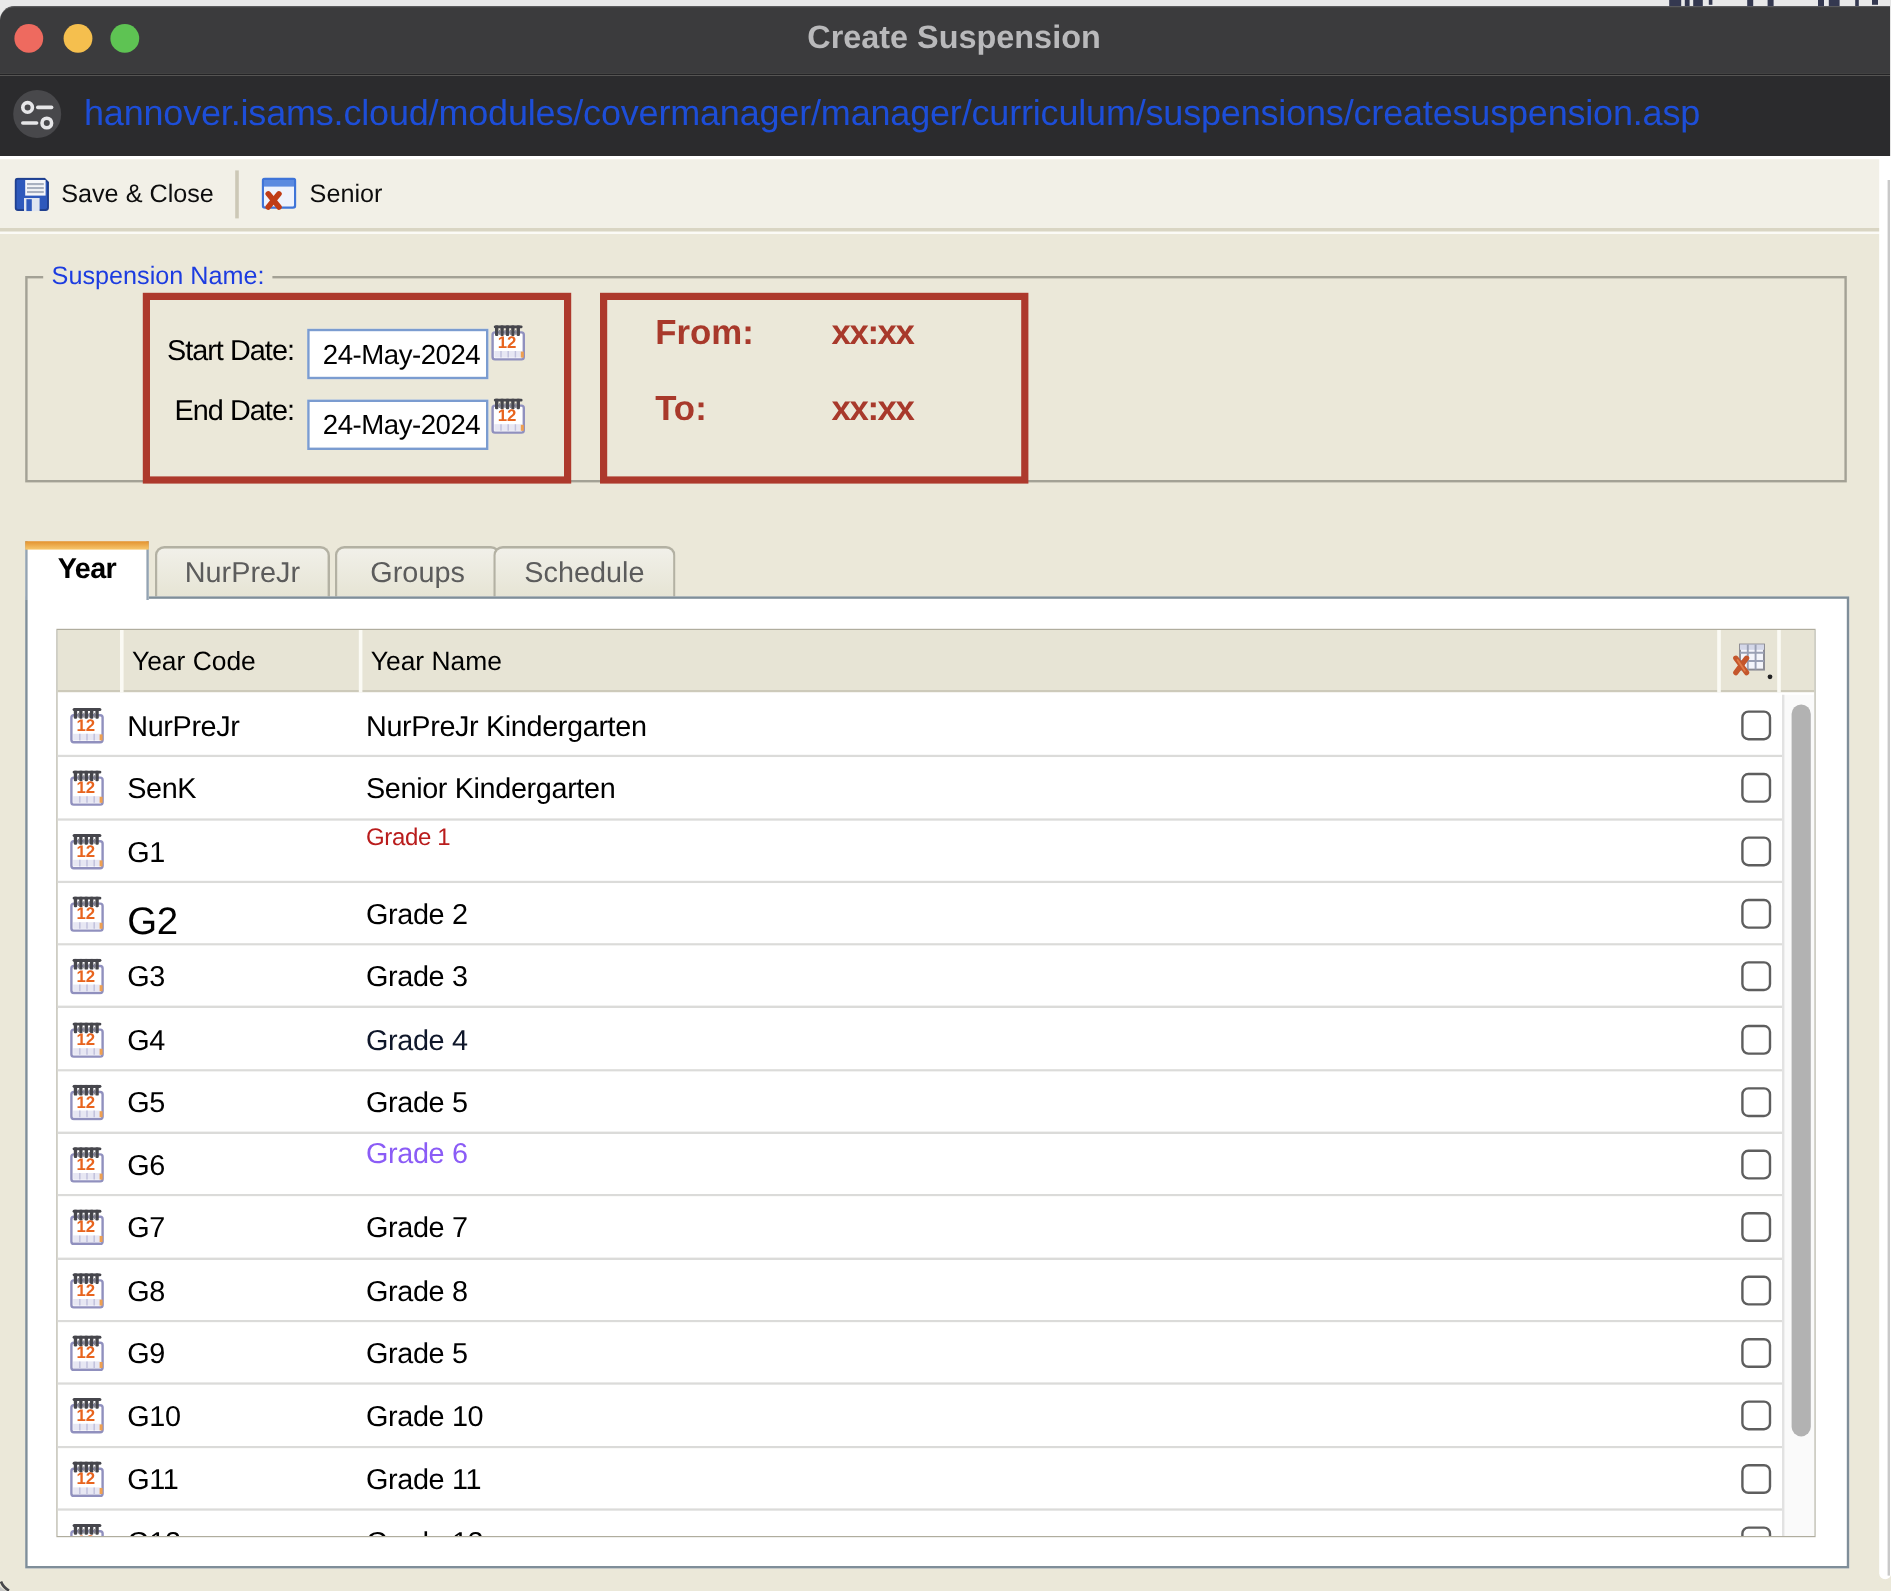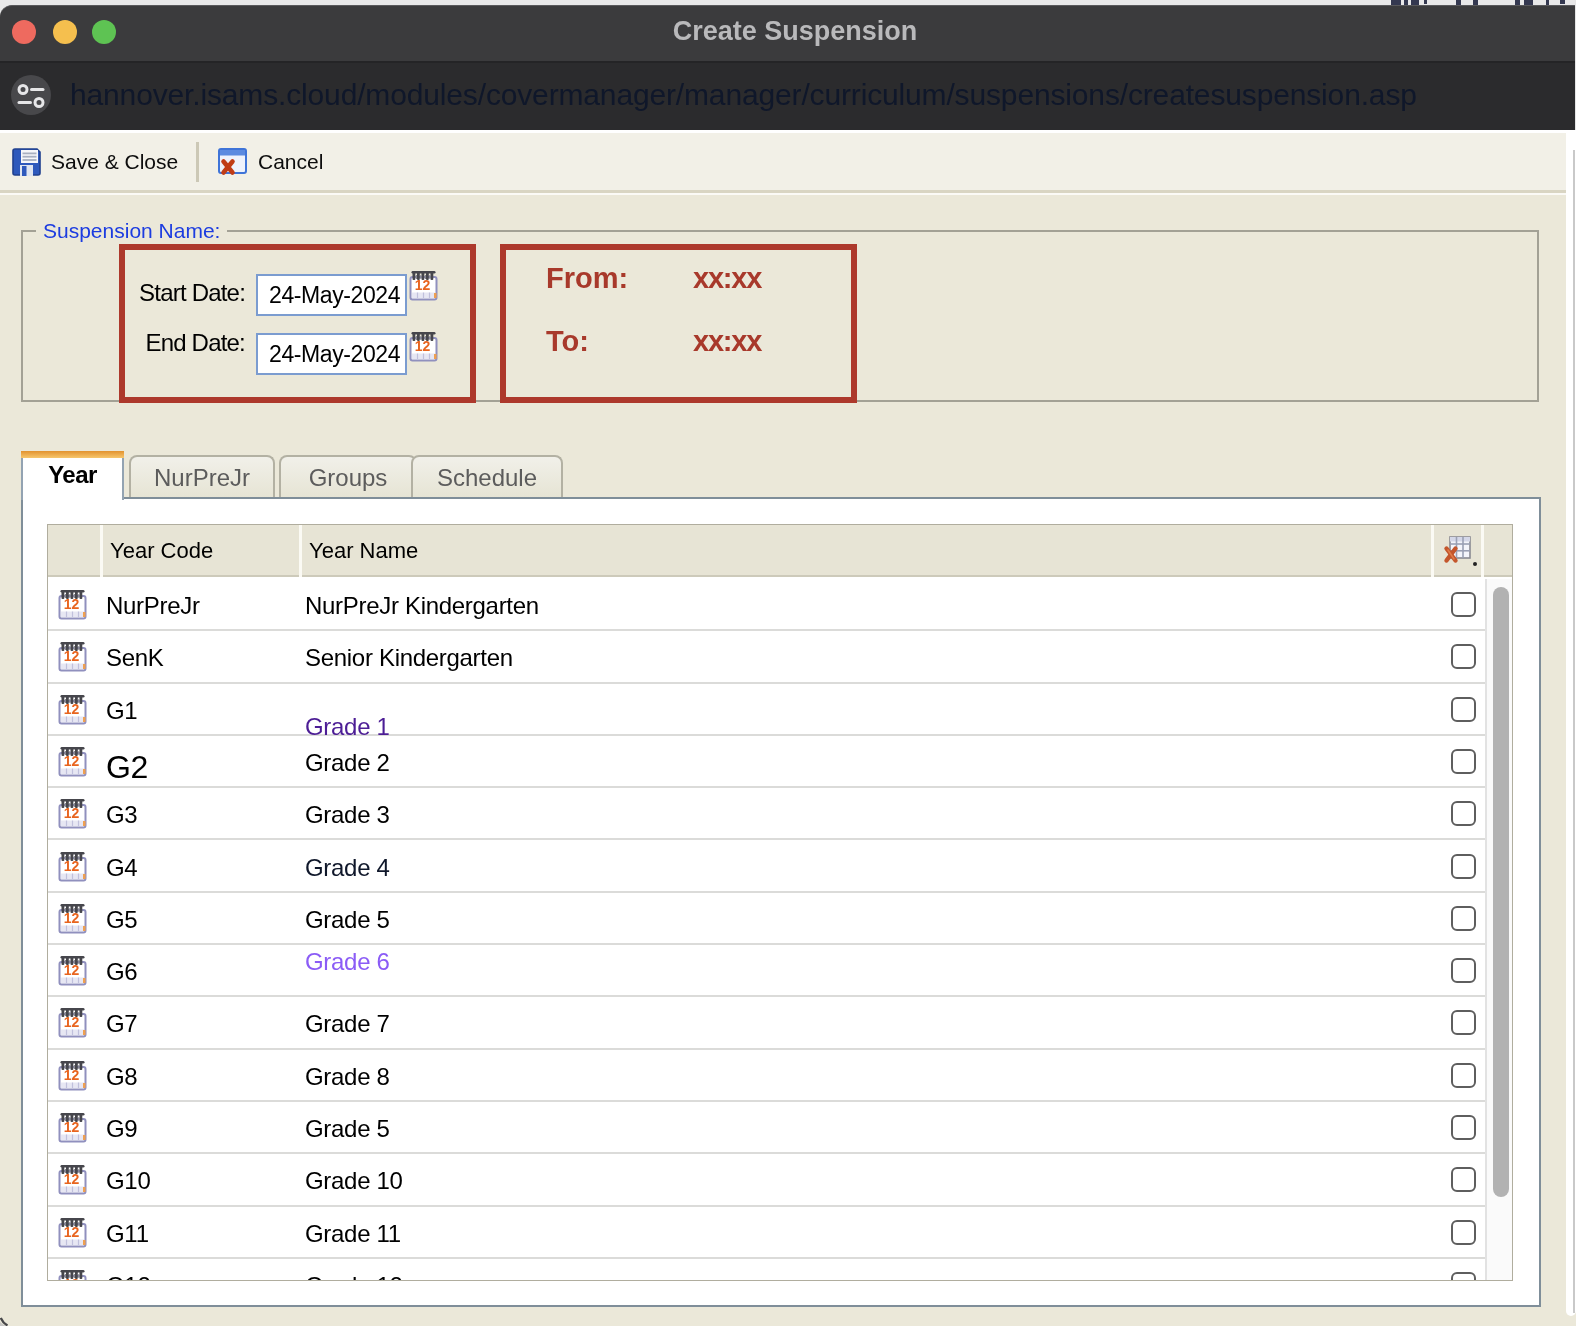--- a/index.html
+++ b/index.html
@@ -33,21 +33,21 @@
 <div class="abs" style="left:0;top:63px;width:1576px;height:67px;background:#2b2b2d"></div>
 <div class="abs" style="left:11px;top:75px;width:40px;height:40px;border-radius:50%;background:#48484b"></div>
 <svg class="abs" style="left:11px;top:75px" width="40" height="40" viewBox="0 0 40 40">
   <g stroke="#e6e6e8" stroke-width="3" fill="none" stroke-linecap="round">
     <circle cx="12" cy="14.5" r="4"></circle>
     <line x1="20.5" y1="14.5" x2="32" y2="14.5"></line>
     <line x1="8" y1="27.5" x2="19.5" y2="27.5"></line>
     <circle cx="28" cy="27.5" r="4"></circle>
   </g>
 </svg>
-<div class="abs" id="urltext" style="left:70px;top:80px;font-size:30px;line-height:30px;color:#0f172a;letter-spacing:-0.15px">hannover.isams.cloud/modules/covermanager/manager/curriculum/suspensions/createsuspension.asp</div>
+<div class="abs" id="urltext" style="left:70px;top:80px;font-size:30px;line-height:30px;color:#1d4ed8;letter-spacing:-0.15px">hannover.isams.cloud/modules/covermanager/manager/curriculum/suspensions/createsuspension.asp</div>
 
 <div class="abs" style="left:0;top:130px;width:1576px;height:3px;background:#ffffff"></div>
 
 <div class="abs" style="left:1574.5px;top:0;width:1.5px;height:130px;background:#e5e5e5"></div>
 
 <div class="abs" style="left:0;top:133px;width:1576px;height:57px;background:#f2f0e7"></div>
 <svg class="abs" style="left:12px;top:148px" width="29" height="28" viewBox="0 0 29 28">
   <path d="M3 1 h22 l3 3 v21 a2 2 0 0 1 -2 2 h-23 a2 2 0 0 1 -2 -2 v-22 a2 2 0 0 1 2 -2 z" fill="#2e59bc"></path>
   <path d="M3 1 h22 l3 3 v21 a2 2 0 0 1 -2 2 h-23 a2 2 0 0 1 -2 -2 v-22 a2 2 0 0 1 2 -2 z" fill="none" stroke="#20408f" stroke-width="1.6"></path>
   <rect x="9" y="2" width="17" height="13" fill="#f6f7fa"></rect>
@@ -60,21 +60,21 @@
 <div class="abs" style="left:51px;top:133px;height:57px;display:flex;align-items:center;font-size:21px;font-weight:500;color:#0d0d0d">Save &amp; Close</div>
 <div class="abs" style="left:196px;top:142px;width:2.5px;height:40px;background:#ccc8b6"></div>
 <svg class="abs" style="left:218px;top:148px" width="29" height="28" viewBox="0 0 29 28">
   <rect x="1" y="1" width="27" height="24" rx="2" fill="#eef2fc" stroke="#3f74d8" stroke-width="2"></rect>
   <rect x="2" y="2" width="25" height="5.5" fill="#5b8ae0"></rect>
   <g stroke="#c03c16" stroke-width="4.6" stroke-linecap="round">
     <line x1="5.5" y1="13.5" x2="14.5" y2="24.5"></line>
     <line x1="14.5" y1="13.5" x2="5.5" y2="24.5"></line>
   </g>
 </svg>
-<div class="abs" style="left:258px;top:133px;height:57px;display:flex;align-items:center;font-size:21px;font-weight:500;color:#0d0d0d">Cancel</div>
+<div class="abs" style="left:258px;top:133px;height:57px;display:flex;align-items:center;font-size:21px;font-weight:500;color:#0d0d0d">Senior</div>
 
 <div class="abs" style="left:0;top:190px;width:1576px;height:3px;background:#d9d5c3"></div>
 <div class="abs" style="left:0;top:193px;width:1576px;height:2px;background:#fbfaf6"></div>
 
 <div class="abs" style="left:21px;top:230px;width:1518px;height:172px;border:2px solid #a3a195;box-sizing:border-box"></div>
 <div class="abs" style="left:36px;top:219px;background:#ebe8d9;padding:0 7px;font-size:21px;color:#1c3ce0;line-height:24px">Suspension Name:</div>
 
 <div class="abs" style="left:119px;top:244px;width:357px;height:159px;border:6px solid #ad392c;box-sizing:border-box"></div>
 <div class="abs" style="left:119px;top:280.5px;width:126px;text-align:right;font-size:24px;line-height:24px;color:#000;letter-spacing:-0.8px">Start Date:</div>
 <div class="abs" style="left:256px;top:274px;width:151px;height:42px;background:#fff;border:2px solid #7b9cd0;box-sizing:border-box;font-size:23px;line-height:38px;padding-left:11px;white-space:nowrap;letter-spacing:-0.4px">24-May-2024</div>
@@ -242,21 +242,21 @@
  <g fill="#86868e">
   <rect x="6.8" y="4" width="1.2" height="4"></rect>
   <rect x="11.3" y="4" width="1.2" height="4"></rect>
   <rect x="15.8" y="4" width="1.2" height="4"></rect>
   <rect x="20.3" y="4" width="1.2" height="4"></rect>
  </g>
  <text x="13.5" y="19" font-family="Liberation Sans" font-size="14" font-weight="bold" fill="#e8641e" text-anchor="middle">12</text>
  <rect x="25" y="22" width="2.5" height="5" fill="#efa050"></rect>
 </svg></div>
     <div style="position:absolute;left:58px;top:13px;font-size:24px;color:#000;letter-spacing:-0.3px">G1</div>
-    <div style="position:absolute;left:257px;top:29px;font-size:24px;color:#4c1d95;letter-spacing:-0.3px">Grade 1</div>
+    <div style="position:absolute;left:257px;top:3px;font-size:20px;color:#b91c1c;letter-spacing:-0.3px">Grade 1</div>
     <div style="position:absolute;left:1403px;top:13px;width:25px;height:25px;border:2.5px solid #5e5e5e;border-radius:6px;background:#fff;box-sizing:border-box"></div>
   </div>
     <div style="position:absolute;left:0;top:210.89999999999998px;width:1437px;height:52.3px;background:#fff;border-bottom:2px solid #dbdbd9;box-sizing:border-box">
     <div style="position:absolute;left:10px;top:11px"><svg width="29" height="30" viewBox="0 0 29 30">
  <rect x="1.5" y="6" width="26" height="22.5" rx="2" fill="#ffffff" stroke="#9090be" stroke-width="2"></rect>
  <rect x="3" y="21.5" width="23" height="5.5" fill="#e7e7f3"></rect>
  <line x1="8.5" y1="21.5" x2="8.5" y2="27" stroke="#c0c0dc" stroke-width="1.2"></line>
  <line x1="14.5" y1="21.5" x2="14.5" y2="27" stroke="#c0c0dc" stroke-width="1.2"></line>
  <line x1="20.5" y1="21.5" x2="20.5" y2="27" stroke="#c0c0dc" stroke-width="1.2"></line>
  <g fill="#46464c">

